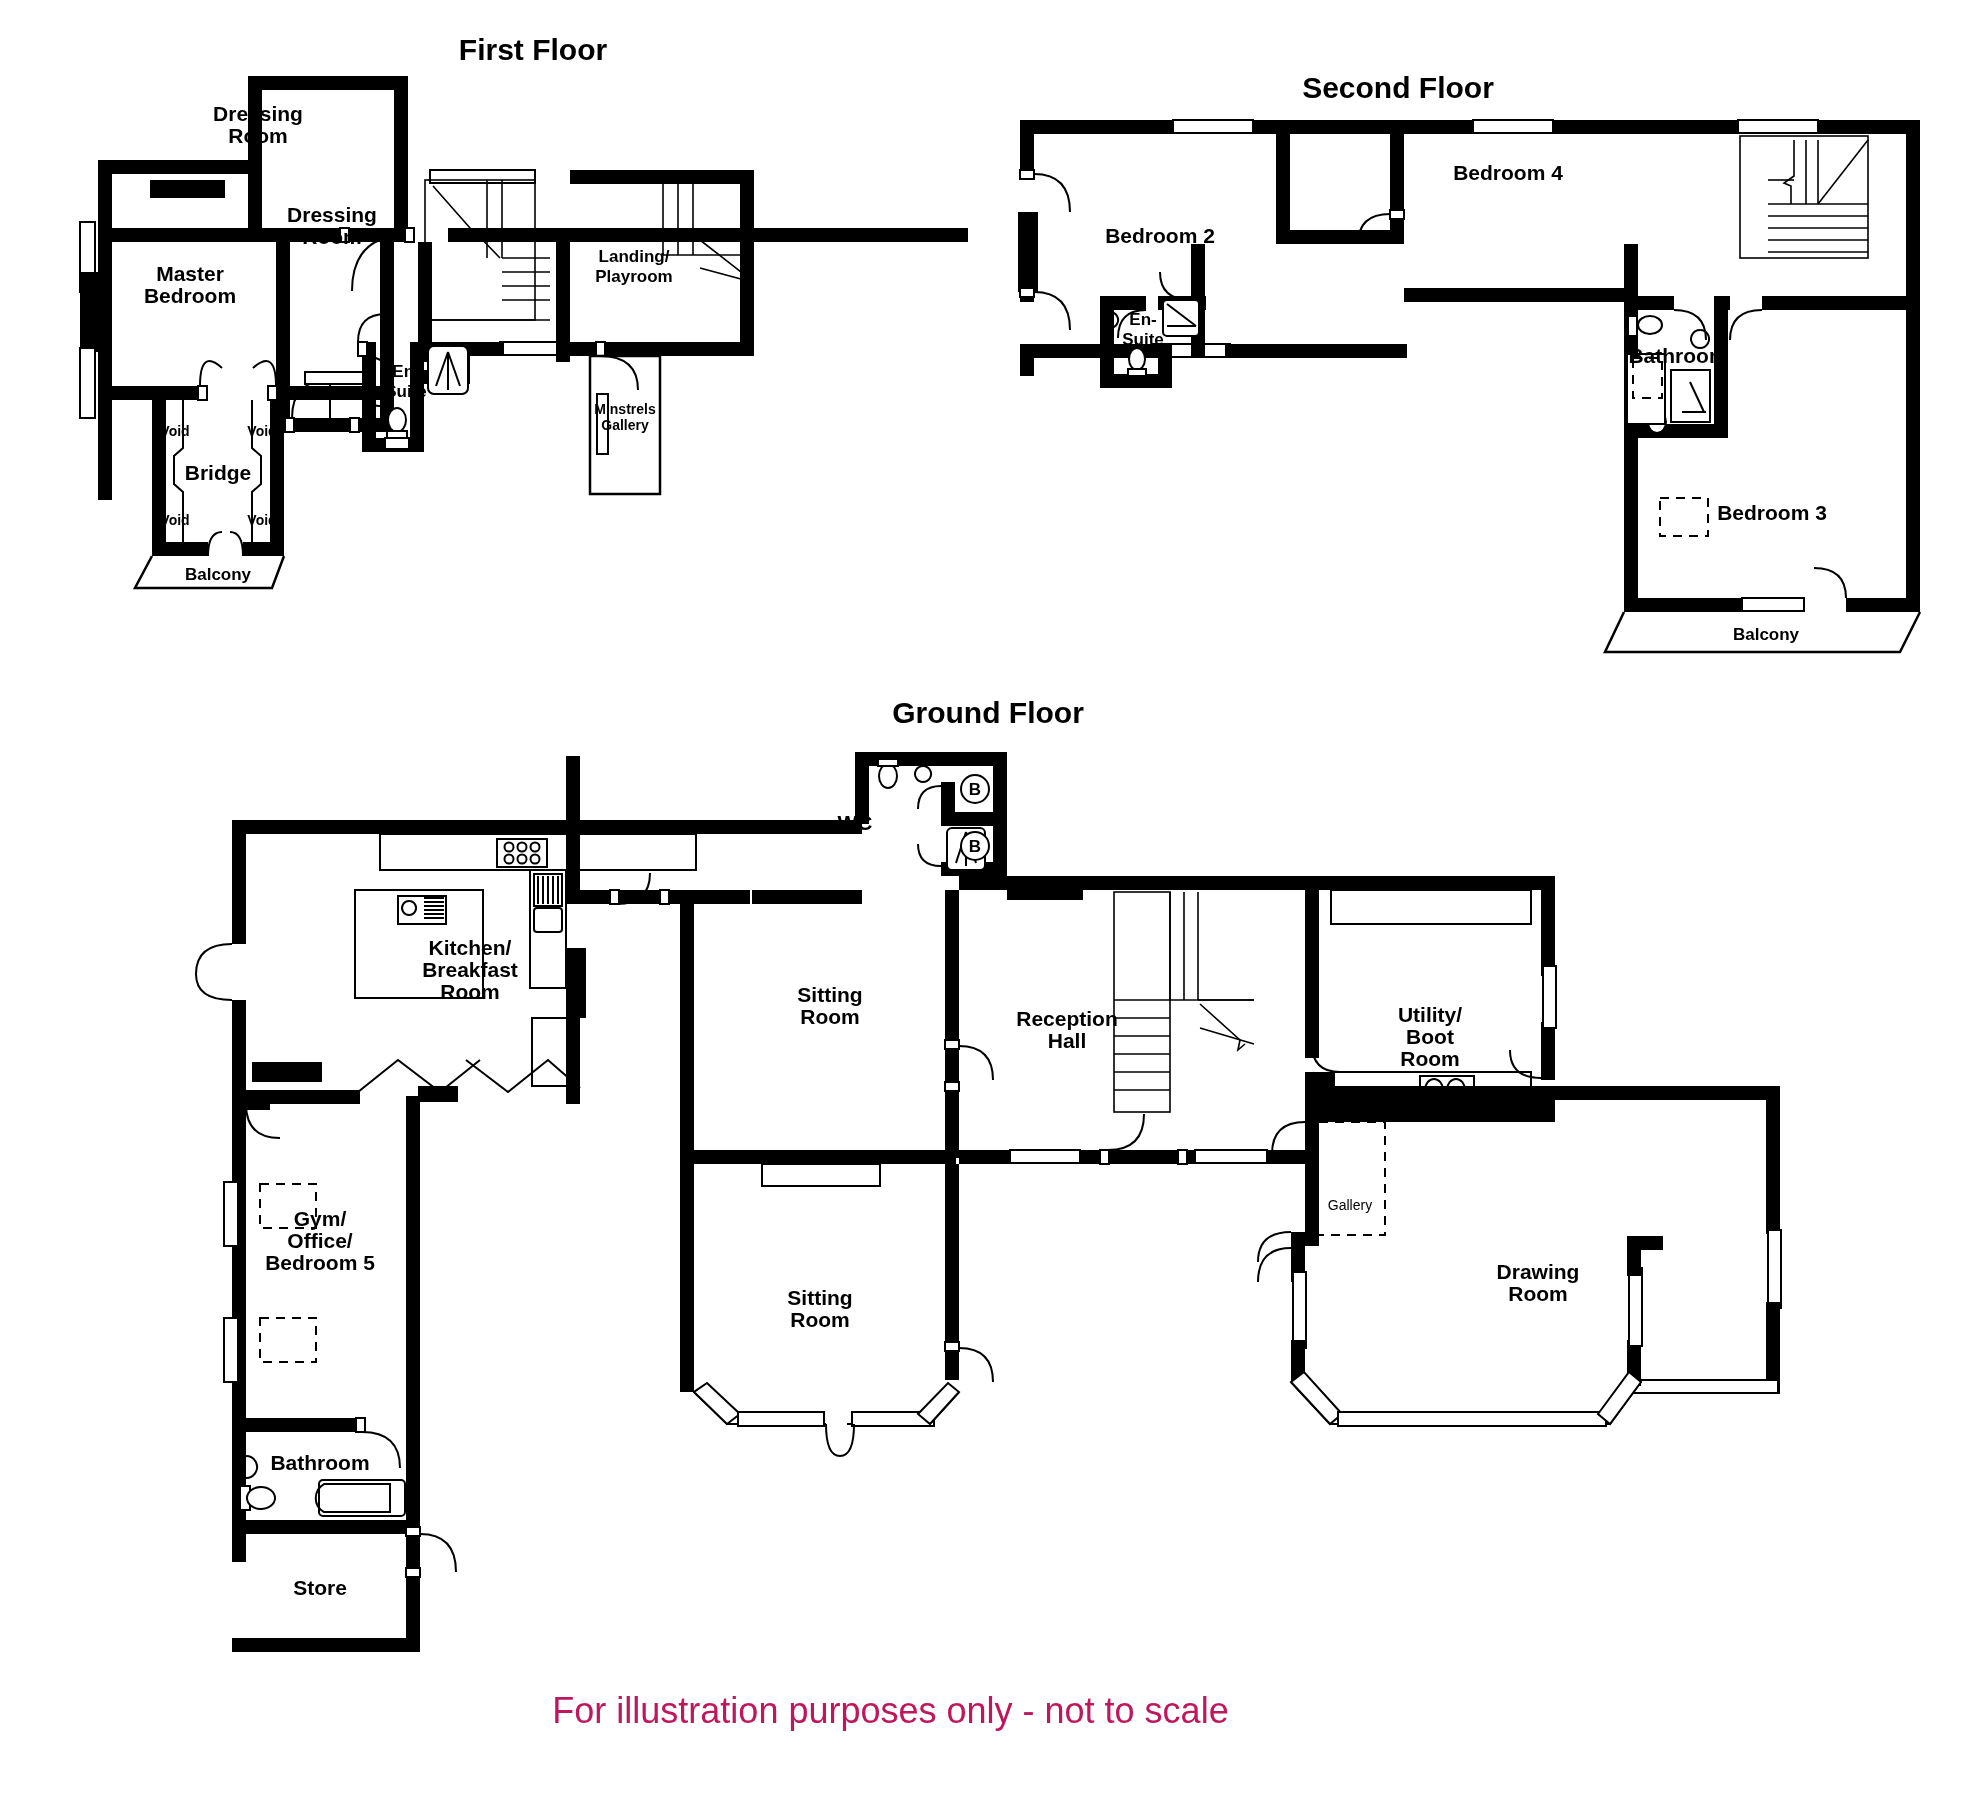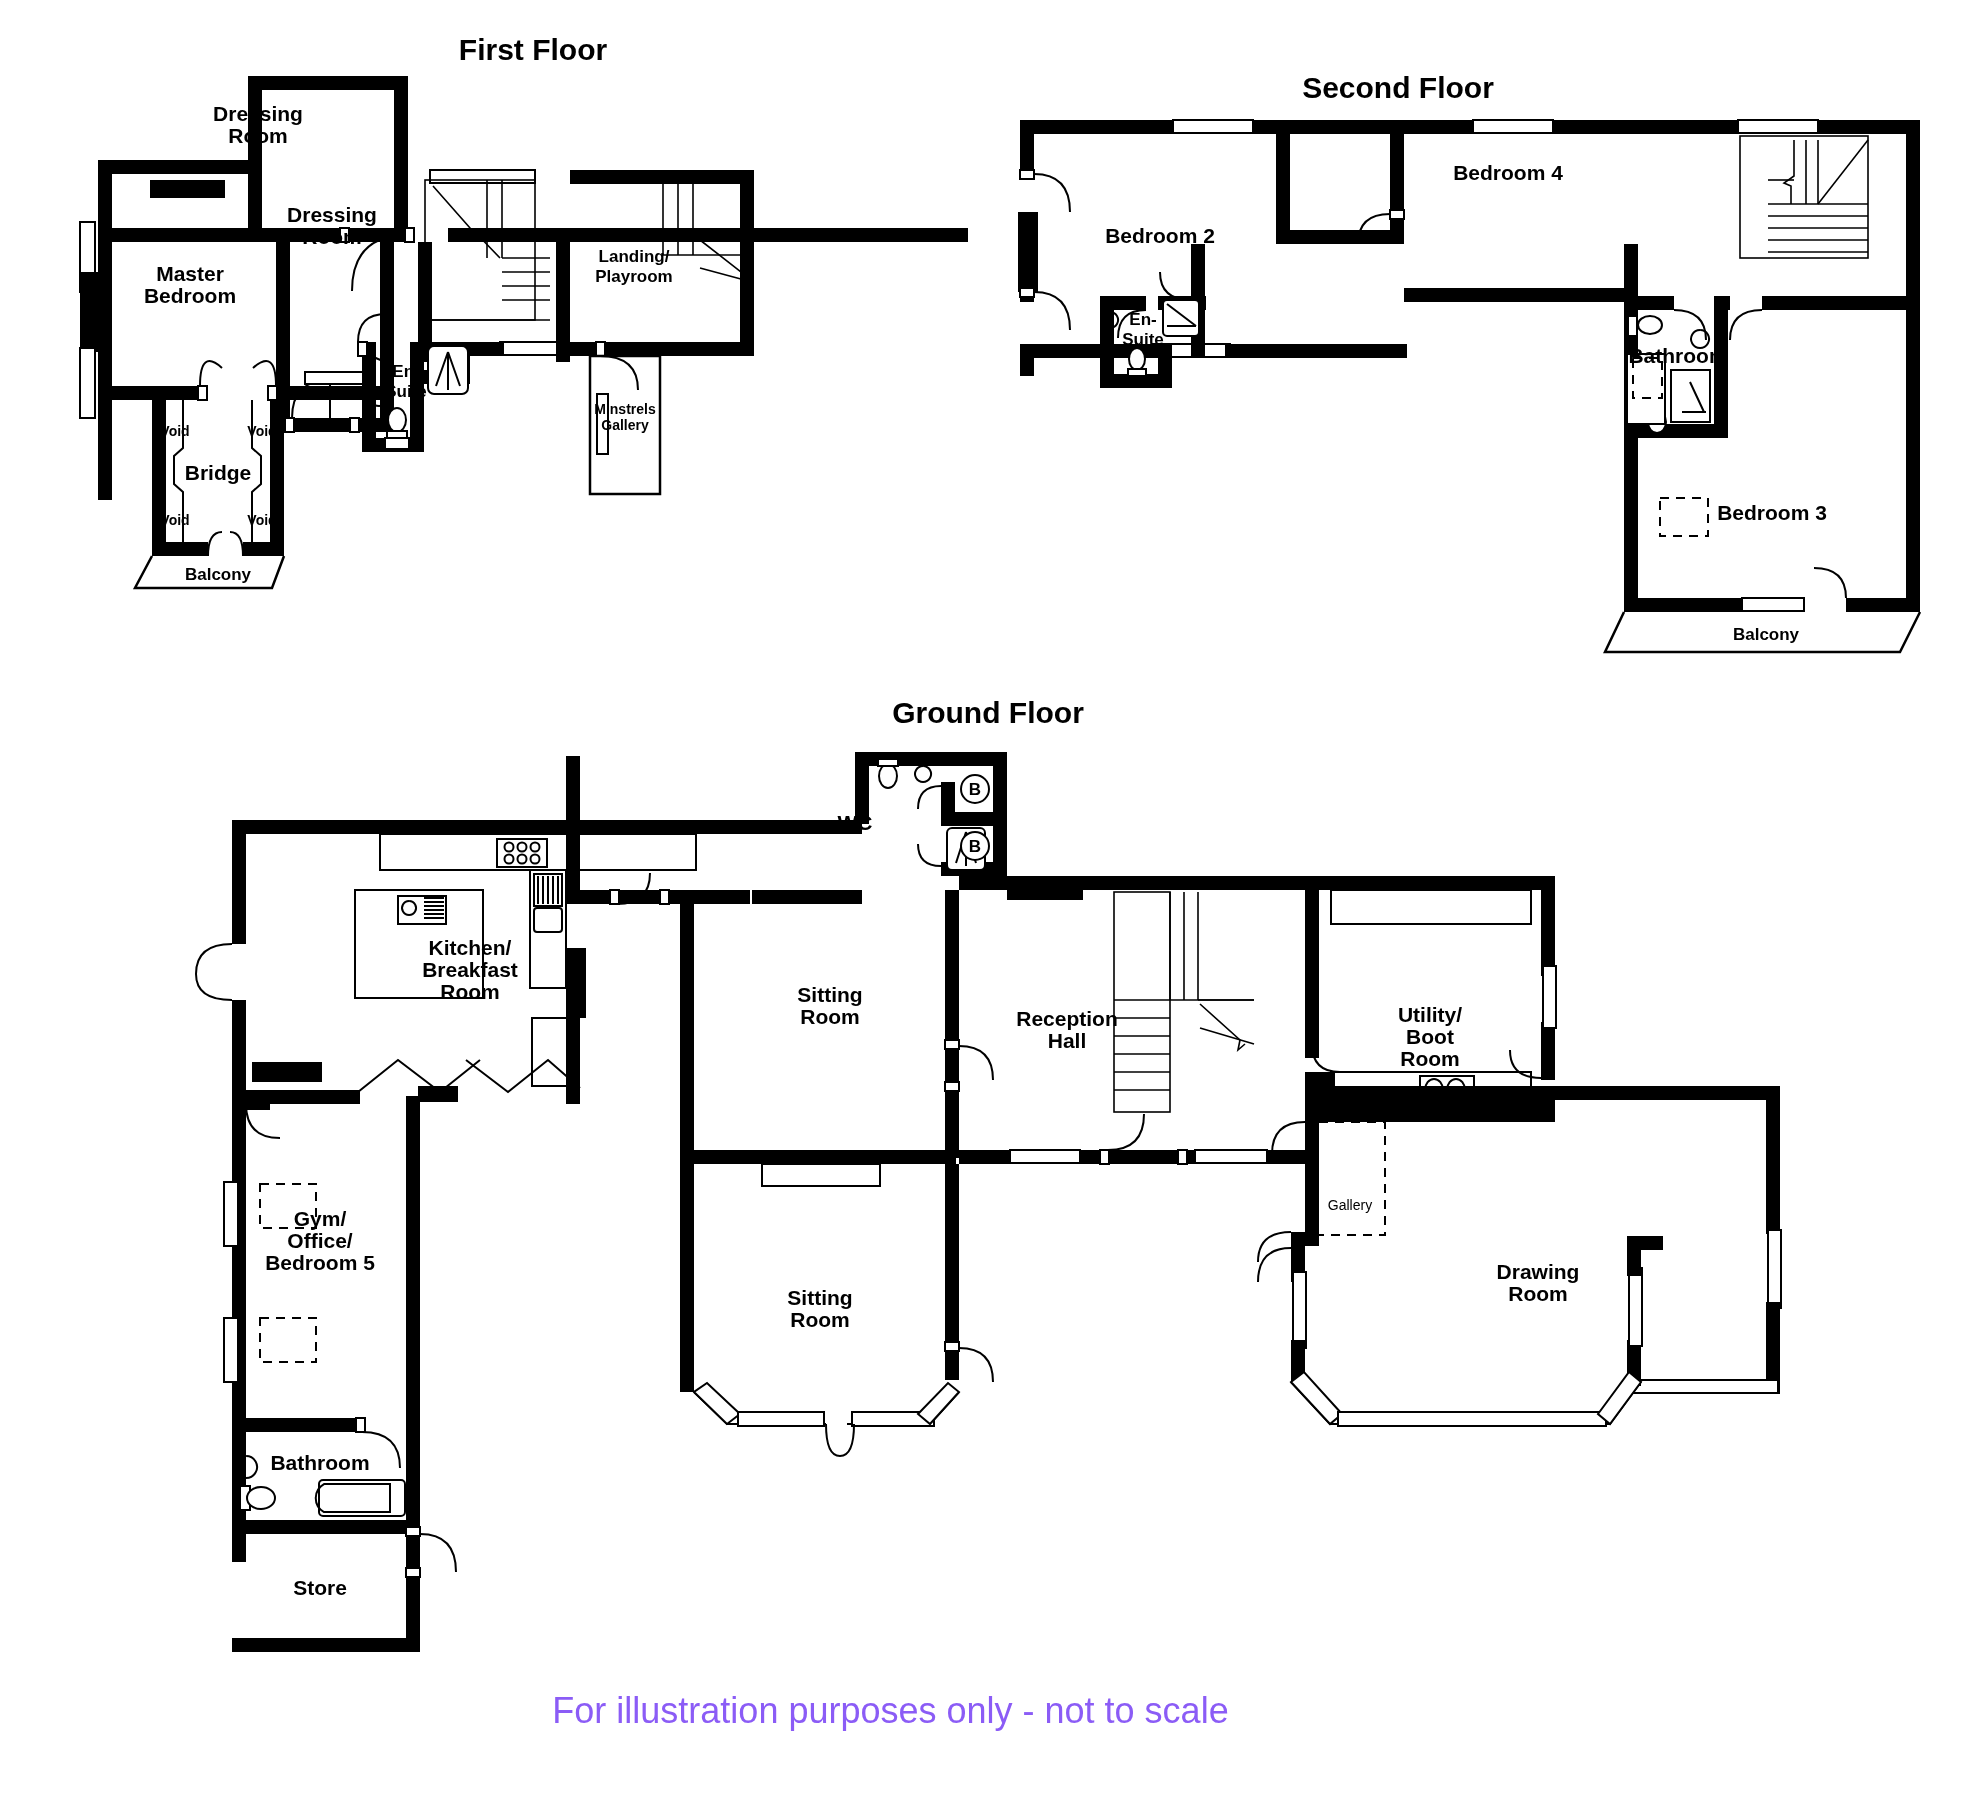--- a/index.html
+++ b/index.html
@@ -80,21 +80,21 @@
     fill: #000000;
   }
   .footer-note {
     position: absolute;
     left: 0;
     top: 1690px;
     width: 1781px;
     text-align: center;
     font-family: "Liberation Sans", sans-serif;
     font-size: 36px;
-    color: #8b5cf6;
+    color: #be185d;
   }
 </style>
 </head>
 <body>
 
 <div id="plan-root">
 
   <svg class="floorplan" viewBox="0 0 1987 1800" xmlns="http://www.w3.org/2000/svg">
 
     <g>

